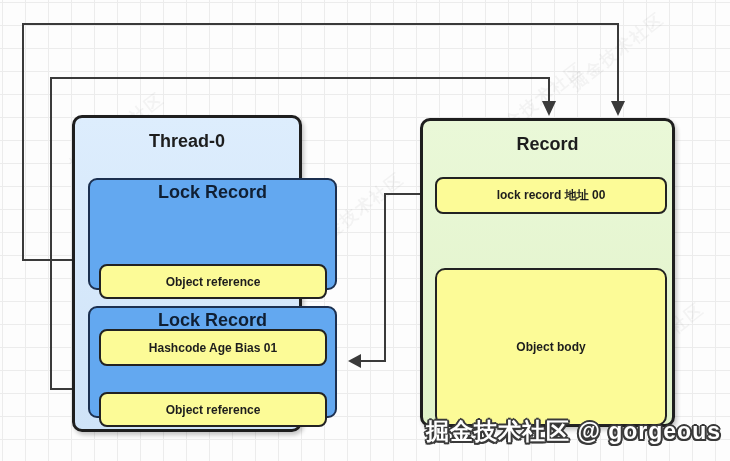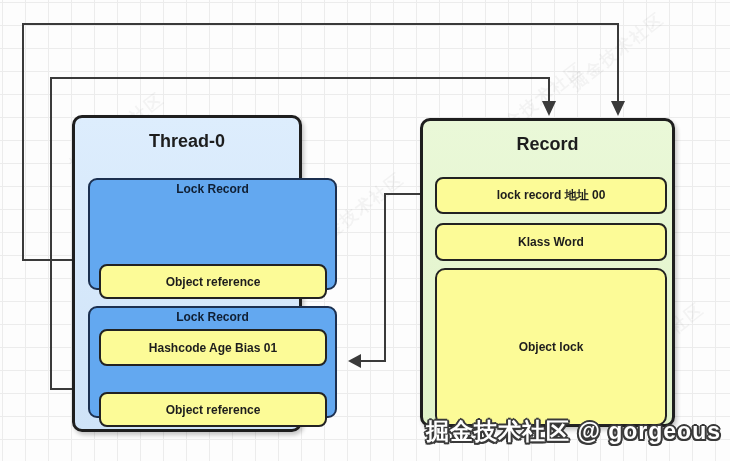--- a/index.html
+++ b/index.html
@@ -33,21 +33,21 @@
   .box-title{
     position:absolute;top:13px;left:0;right:0;text-align:center;
     font-size:18px;color:#1d1d1d;
   }
   .lock-record{
     position:absolute;left:13px;width:249px;box-sizing:border-box;
     height:112px;background:#63a8f0;
     border:2.5px solid #1c3least;border:2.5px solid #1c3050;border-radius:9px;
   }
   .lr-title{
-    text-align:center;font-size:12px;color:#101f33;margin-top:2px;
+    text-align:center;font-size:18px;color:#101f33;margin-top:2px;
   }
   .cell{
     position:absolute;box-sizing:border-box;
     background:#fcfb97;border:2.5px solid #222;border-radius:8px;
     display:flex;align-items:center;justify-content:center;
     font-size:12px;color:#1d1d1d;white-space:nowrap;
   }
   .thread-box .cell{left:9px;width:228px;}
   .object-box .cell{left:12px;width:232px;}
   .lr-cell-1{top:21px;height:37px;}
@@ -102,19 +102,18 @@
     <div class="lock-record lock-record-2">
       <div class="lr-title">Lock Record</div>
       <div class="cell lr-cell-1">Hashcode Age Bias 01</div>
       <div class="cell lr-cell-2">Object reference</div>
     </div>
   </div>
 
   <div class="box object-box">
     <div class="box-title">Record</div>
     <div class="cell obj-cell-1">lock record 地址 00</div>
-    <div class="cell obj-cell-2">Klass Word</div>
-    <div class="cell obj-cell-3">Object lock</div>
+    <div class="cell obj-cell-3">Object body</div>
   </div>
 
   <div class="watermark">掘金技术社区 @ gorgeous</div>
 
 </div>
 
 </body></html>

